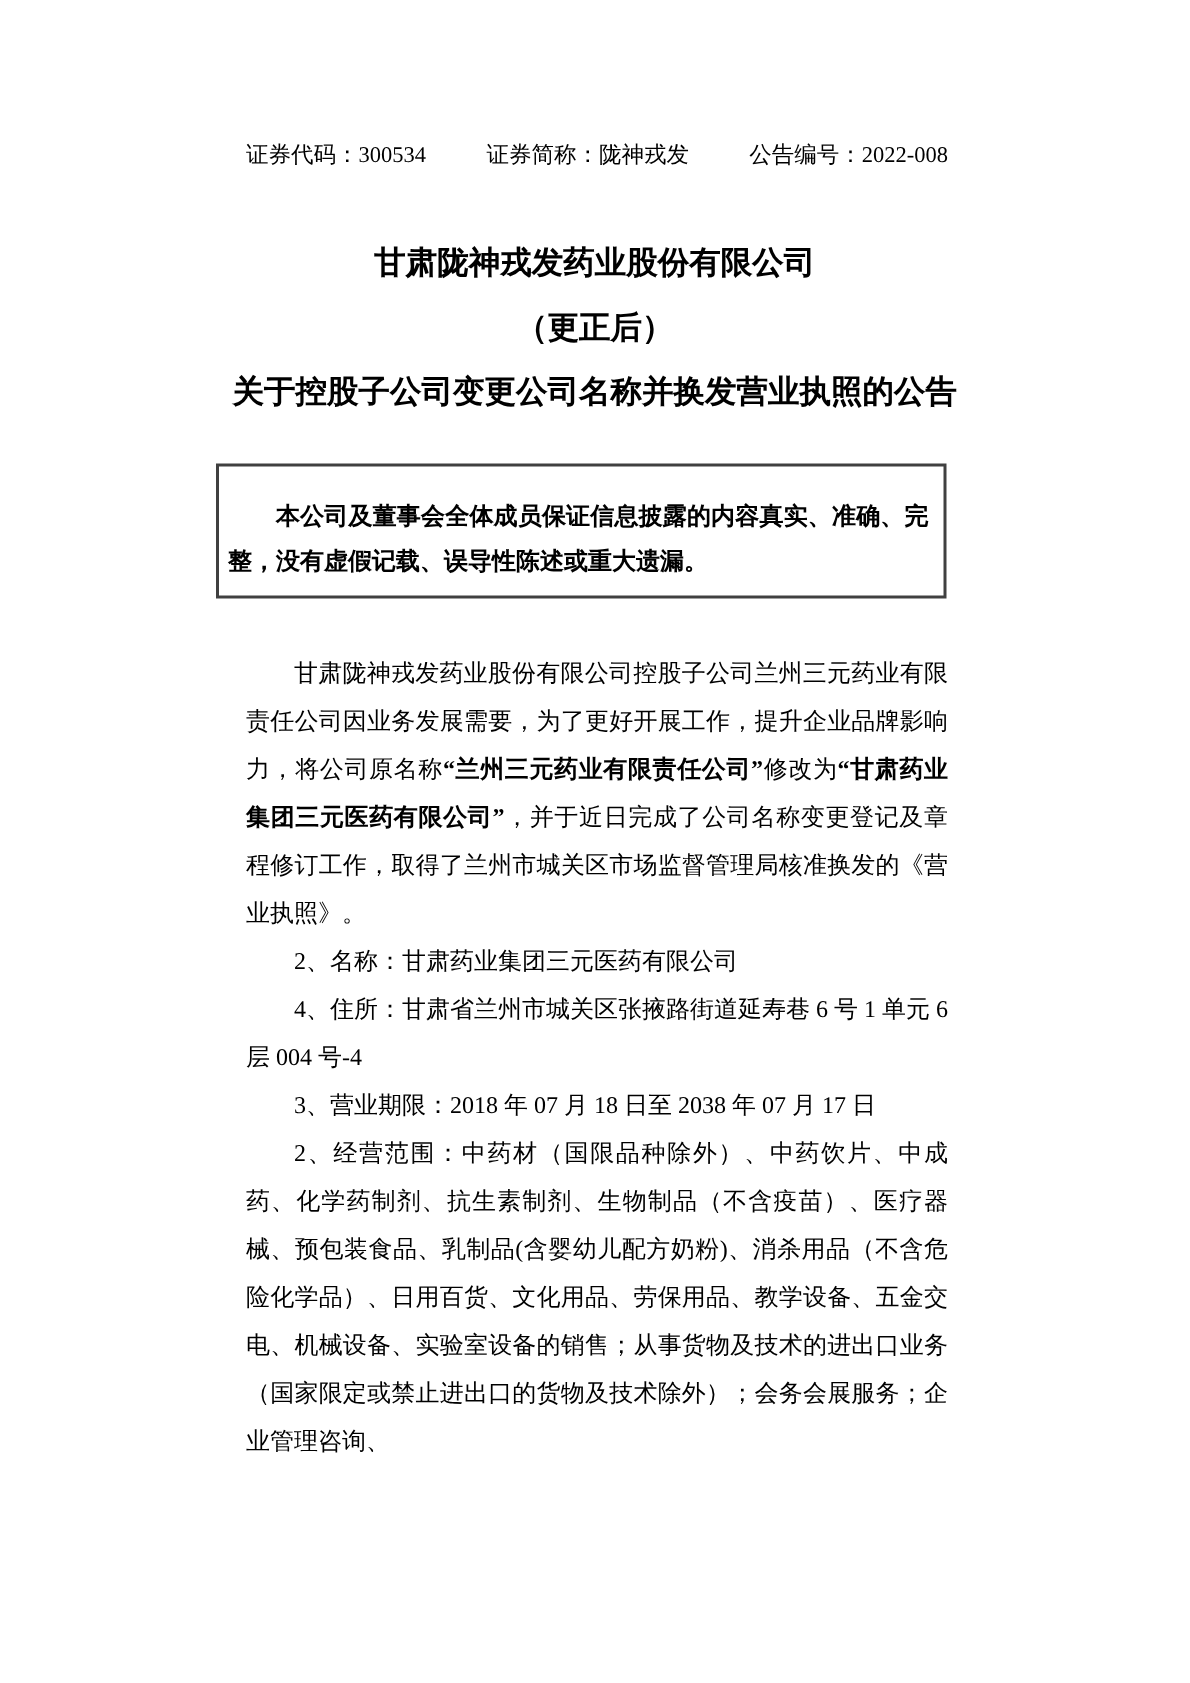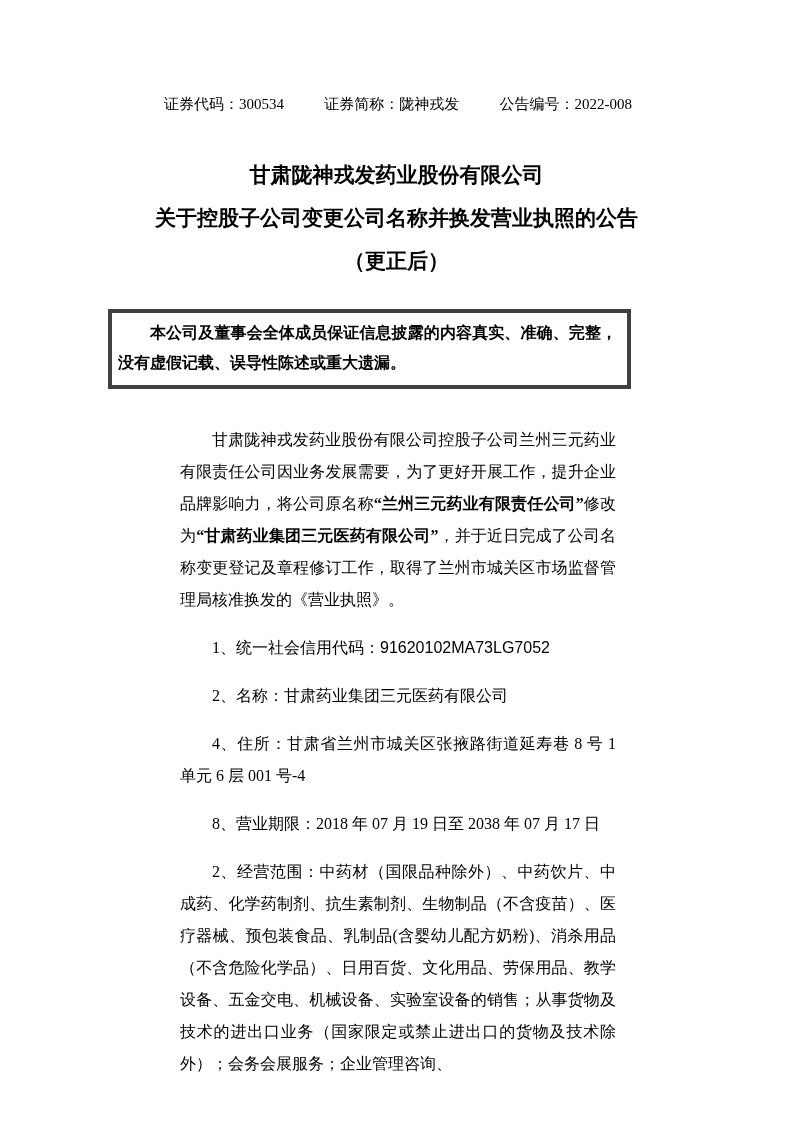--- a/index.html
+++ b/index.html
@@ -27,40 +27,40 @@
   }
   .doc-title {
     margin-top: 40px;
     text-align: center;
     font-weight: bold;
     font-size: 21px;
     line-height: 43px;
   }
   .disclaimer-box {
     box-sizing: border-box;
-    margin: 26px 118px 0 64px;
-    border: 4px solid #404040;
-    padding: 5px 10px 7px 6px;
+    margin: 26px 118px 0 100px;
+    border: 2px solid #404040;
+    padding: 19px 10px 7px 6px;
   }
   .disclaimer-box p {
     margin: 0;
     font-weight: bold;
     font-size: 16px;
     line-height: 30px;
     text-indent: 2em;
     text-align: justify;
   }
   .doc-body {
     margin: 35px 117px 0 120px;
     font-size: 16px;
     line-height: 32px;
     text-align: justify;
   }
   .doc-body p {
-    margin: 16px;
+    margin: 0;
     text-indent: 2em;
   }
   .para b, .para .bold {
     font-weight: bold;
   }
   .section-heading {
     font-weight: bold;
   }
   .sans-value {
     font-family: "Liberation Sans", "DejaVu Sans", sans-serif;
@@ -72,35 +72,34 @@
 <div class="page">
 
   <div class="doc-header">
     <span>证券代码：300534</span>
     <span>证券简称：陇神戎发</span>
     <span>公告编号：2022-008</span>
   </div>
 
   <div class="doc-title">
     <div>甘肃陇神戎发药业股份有限公司</div>
+    <div>（更正后）</div>
     <div>关于控股子公司变更公司名称并换发营业执照的公告</div>
-    <div>（更正后）</div>
   </div>
 
   <div class="disclaimer-box">
     <p>本公司及董事会全体成员保证信息披露的内容真实、准确、完整，没有虚假记载、误导性陈述或重大遗漏。</p>
   </div>
 
   <div class="doc-body">
 
     <p class="para"><span>甘肃陇神戎发药业股份有限公司控股子公司兰州三元药业有限责任公司因业务发展需要，为了更好开展工作，提升企业品牌影响力，将公司原名称</span><b>“兰州三元药业有限责任公司”</b><span>修改为</span><b>“甘肃药业集团三元医药有限公司”</b><span>，并于近日完成了公司名称变更登记及章程修订工作，取得了兰州市城关区市场监督管理局核准换发的《营业执照》。</span></p>
 
 
-    <p class="item"><span>1、统一社会信用代码：</span><span class="sans-value">91620102MA73LG7052</span></p>
 
     <p class="item">2、名称：甘肃药业集团三元医药有限公司</p>
-    <p class="item">4、住所：甘肃省兰州市城关区张掖路街道延寿巷 8 号 1 单元 6 层 001 号-4</p>
-    <p class="item">8、营业期限：2018 年 07 月 19 日至 2038 年 07 月 17 日</p>
+    <p class="item">4、住所：甘肃省兰州市城关区张掖路街道延寿巷 6 号 1 单元 6 层 004 号-4</p>
+    <p class="item">3、营业期限：2018 年 07 月 18 日至 2038 年 07 月 17 日</p>
     <p class="item">2、经营范围：中药材（国限品种除外）、中药饮片、中成药、化学药制剂、抗生素制剂、生物制品（不含疫苗）、医疗器械、预包装食品、乳制品(含婴幼儿配方奶粉)、消杀用品（不含危险化学品）、日用百货、文化用品、劳保用品、教学设备、五金交电、机械设备、实验室设备的销售；从事货物及技术的进出口业务（国家限定或禁止进出口的货物及技术除外）；会务会展服务；企业管理咨询、</p>
 
   </div>
 
 </div>
 
 </body></html>

